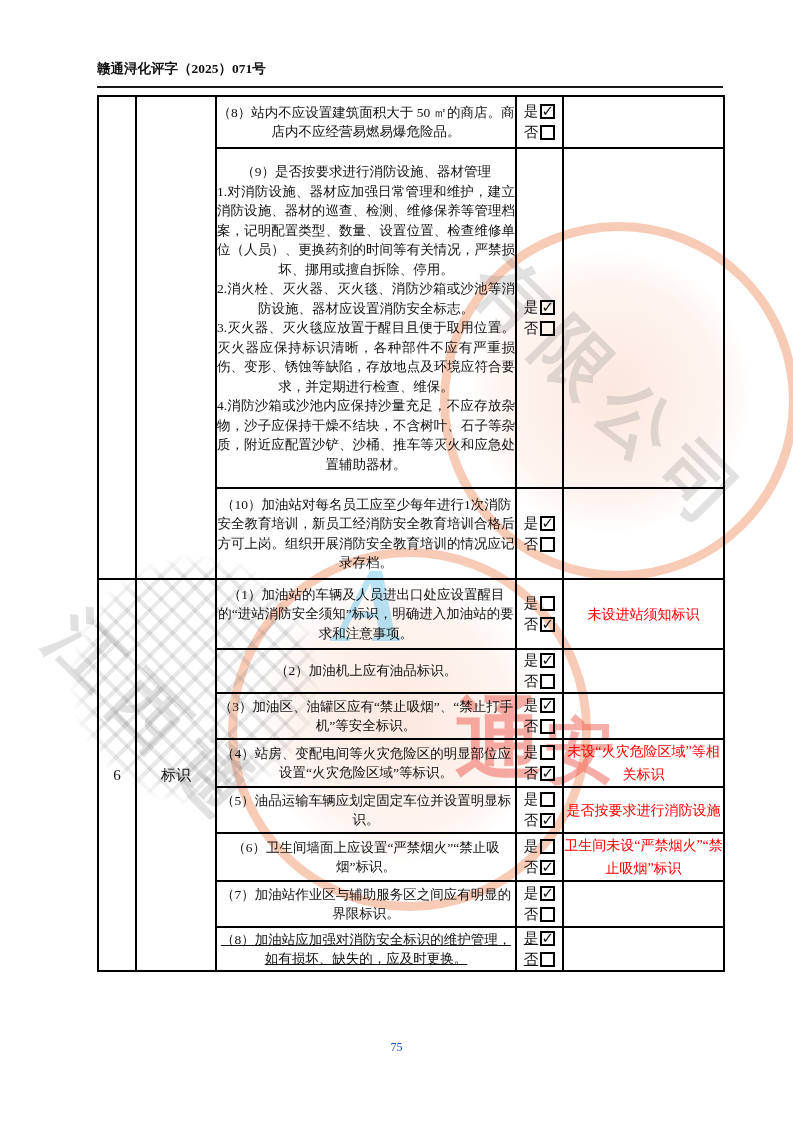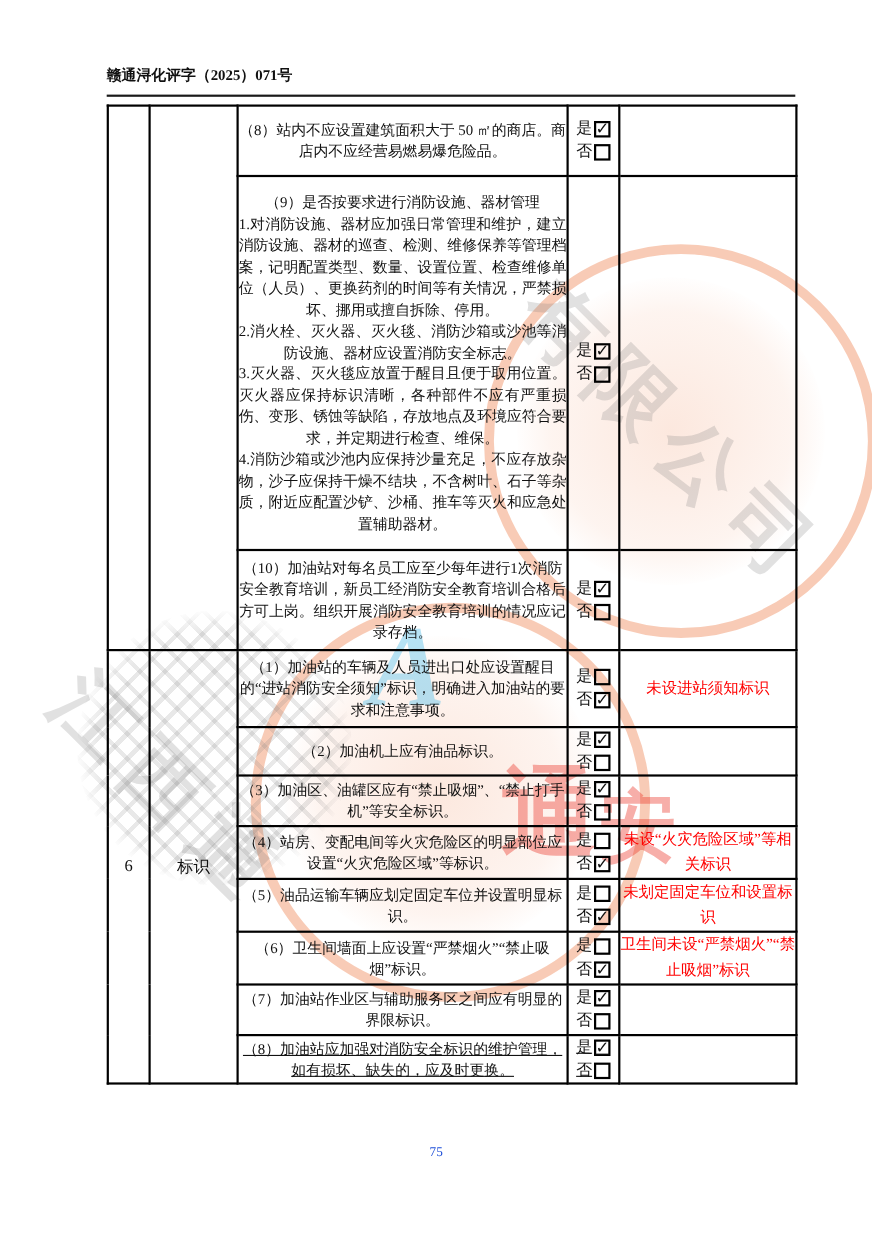--- a/index.html
+++ b/index.html
@@ -71,21 +71,21 @@
 
   <table class="checklist">
     <colgroup>
       <col style="width:38px">
         <col style="width:80px">
         <col style="width:300px">
       <col style="width:47px">
         <col style="width:161px">
     </colgroup>
     <tbody>
-        <tr style="height: 64px;">
+        <tr style="height: 52px;">
           <td class="col-num" rowspan="3"></td>
           <td class="col-cat" rowspan="3"></td>
           <td class="col-item">
             <div class="para-center">（8）站内不应设置建筑面积大于 50 ㎡的商店。商店内不应经营易燃易爆危险品。</div>
           </td>
           <td class="col-ans">
             <div class="ans-line">
               <span>是</span>
               <span class="box">✓</span>
             </div>
@@ -205,21 +205,21 @@
           <td class="col-ans">
             <div class="ans-line">
               <span>是</span>
               <span class="box"></span>
             </div>
             <div class="ans-line">
               <span>否</span>
               <span class="box">✓</span>
             </div>
           </td>
-          <td class="col-remark">未划定固定车位和设置标识</td>
+          <td class="col-remark">是否按要求进行消防设施</td>
         </tr>
         <tr style="height: 46px;">
           <td class="col-item">
             <div class="para-center">（6）卫生间墙面上应设置“严禁烟火”“禁止吸烟”标识。</div>
           </td>
           <td class="col-ans">
             <div class="ans-line">
               <span>是</span>
               <span class="box"></span>
             </div>

